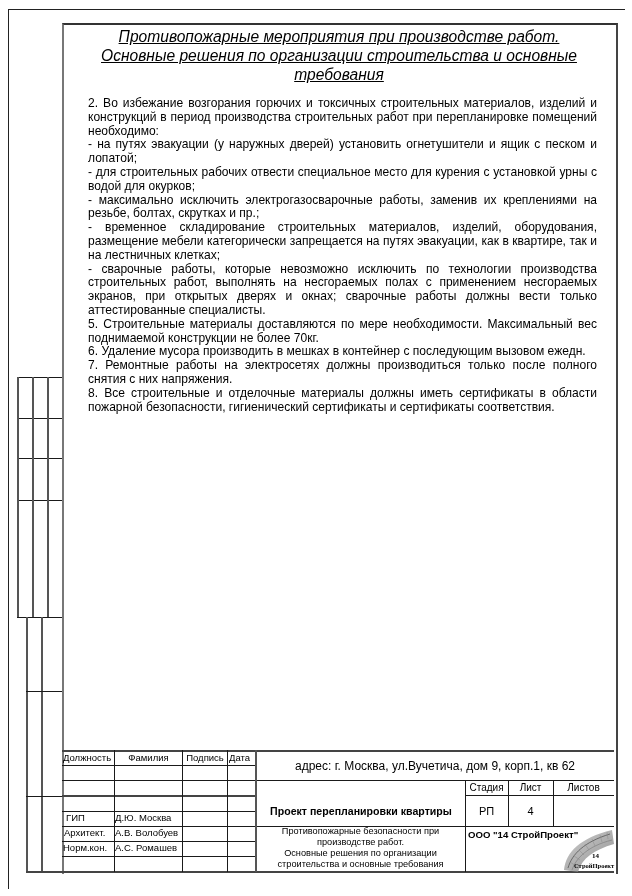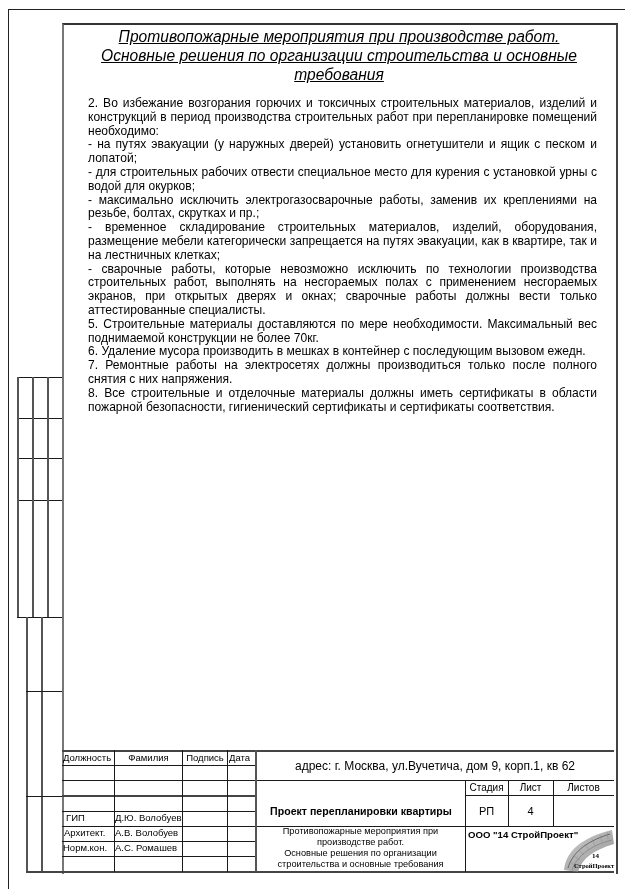--- a/index.html
+++ b/index.html
@@ -108,39 +108,39 @@
   <div class="line-v" style="left:508px; top:780px; height:46px;"></div>
   <div class="line-v" style="left:553px; top:780px; height:46px;"></div>
 </div>
 
 <div class="tb-cell" style="left:63px; top:751px; width:51px;">Должность</div>
 <div class="tb-cell" style="left:115px; top:751px; width:67px; text-align:center;">Фамилия</div>
 <div class="tb-cell" style="left:183px; top:751px; width:44px; text-align:center;">Подпись</div>
 <div class="tb-cell" style="left:229px; top:751px; width:27px;">Дата</div>
 
 <div class="tb-cell" style="left:66px; top:811px; width:48px;">ГИП</div>
-<div class="tb-cell" style="left:115px; top:811px; width:67px;">Д.Ю. Волобуев</div>
+<div class="tb-cell" style="left:115px; top:811px; width:67px;">Д.Ю. Москва</div>
 <div class="tb-cell" style="left:64px; top:826px; width:50px;">Архитект.</div>
 <div class="tb-cell" style="left:115px; top:826px; width:67px;">А.В. Волобуев</div>
 <div class="tb-cell" style="left:63px; top:841px; width:51px;">Норм.кон.</div>
 <div class="tb-cell" style="left:115px; top:841px; width:67px;">А.С. Ромашев</div>
 
 <div class="addr">адрес: г. Москва, ул.Вучетича, дом 9, корп.1, кв 62</div>
 
 <div class="proj">Проект перепланировки квартиры</div>
 
 <div class="hdr-small" style="left:465px; top:780px; width:43px;">Стадия</div>
 <div class="hdr-small" style="left:508px; top:780px; width:45px;">Лист</div>
 <div class="hdr-small" style="left:553px; top:780px; width:61px;">Листов</div>
 <div class="val-small" style="left:465px; top:796px; width:43px;">РП</div>
 <div class="val-small" style="left:508px; top:796px; width:45px;">4</div>
 <div class="val-small" style="left:553px; top:796px; width:61px;"></div>
 
 <div class="sheet-desc">
-  <div>Противопожарные мероприятия при</div>
+  <div>Противопожарные безопасности при</div>
   <div>производстве работ.</div>
   <div>Основные решения по организации</div>
   <div>строительства и основные  требования</div>
 </div>
 
 <div class="company">ООО "14 СтройПроект"</div>
 
 <div class="logo">
   <svg width="54" height="46" viewBox="0 0 54 46">
     <defs>

